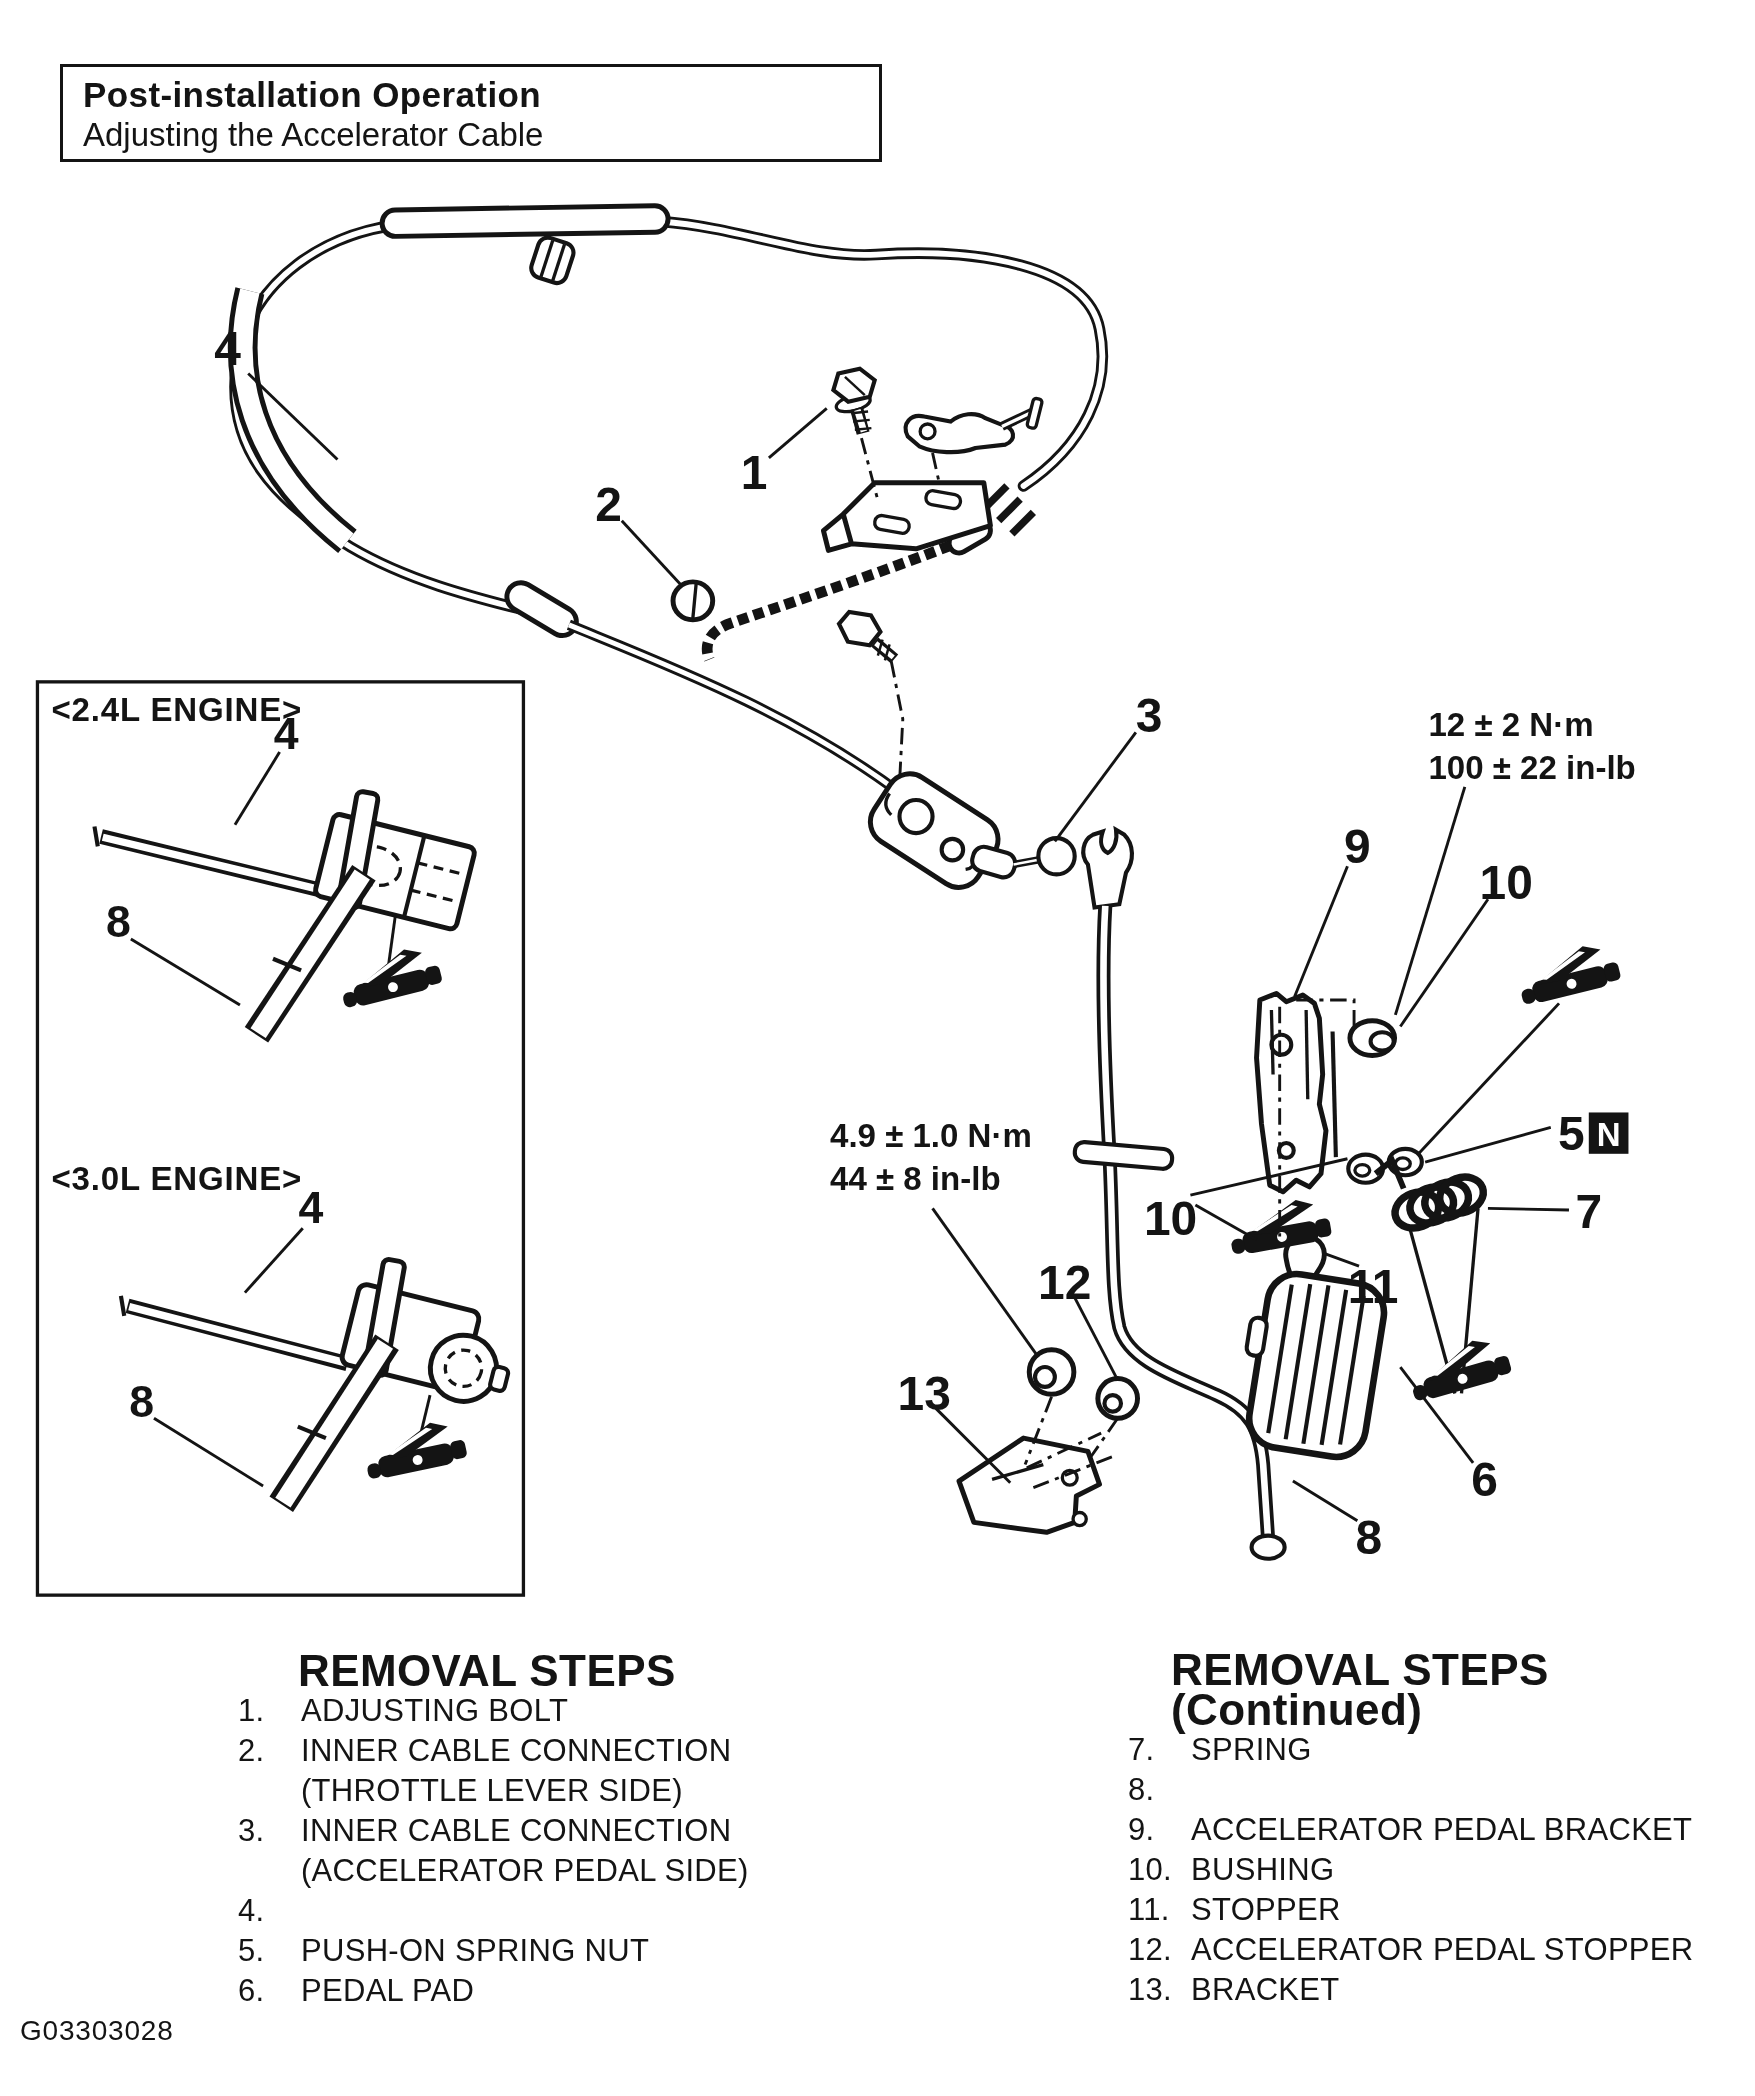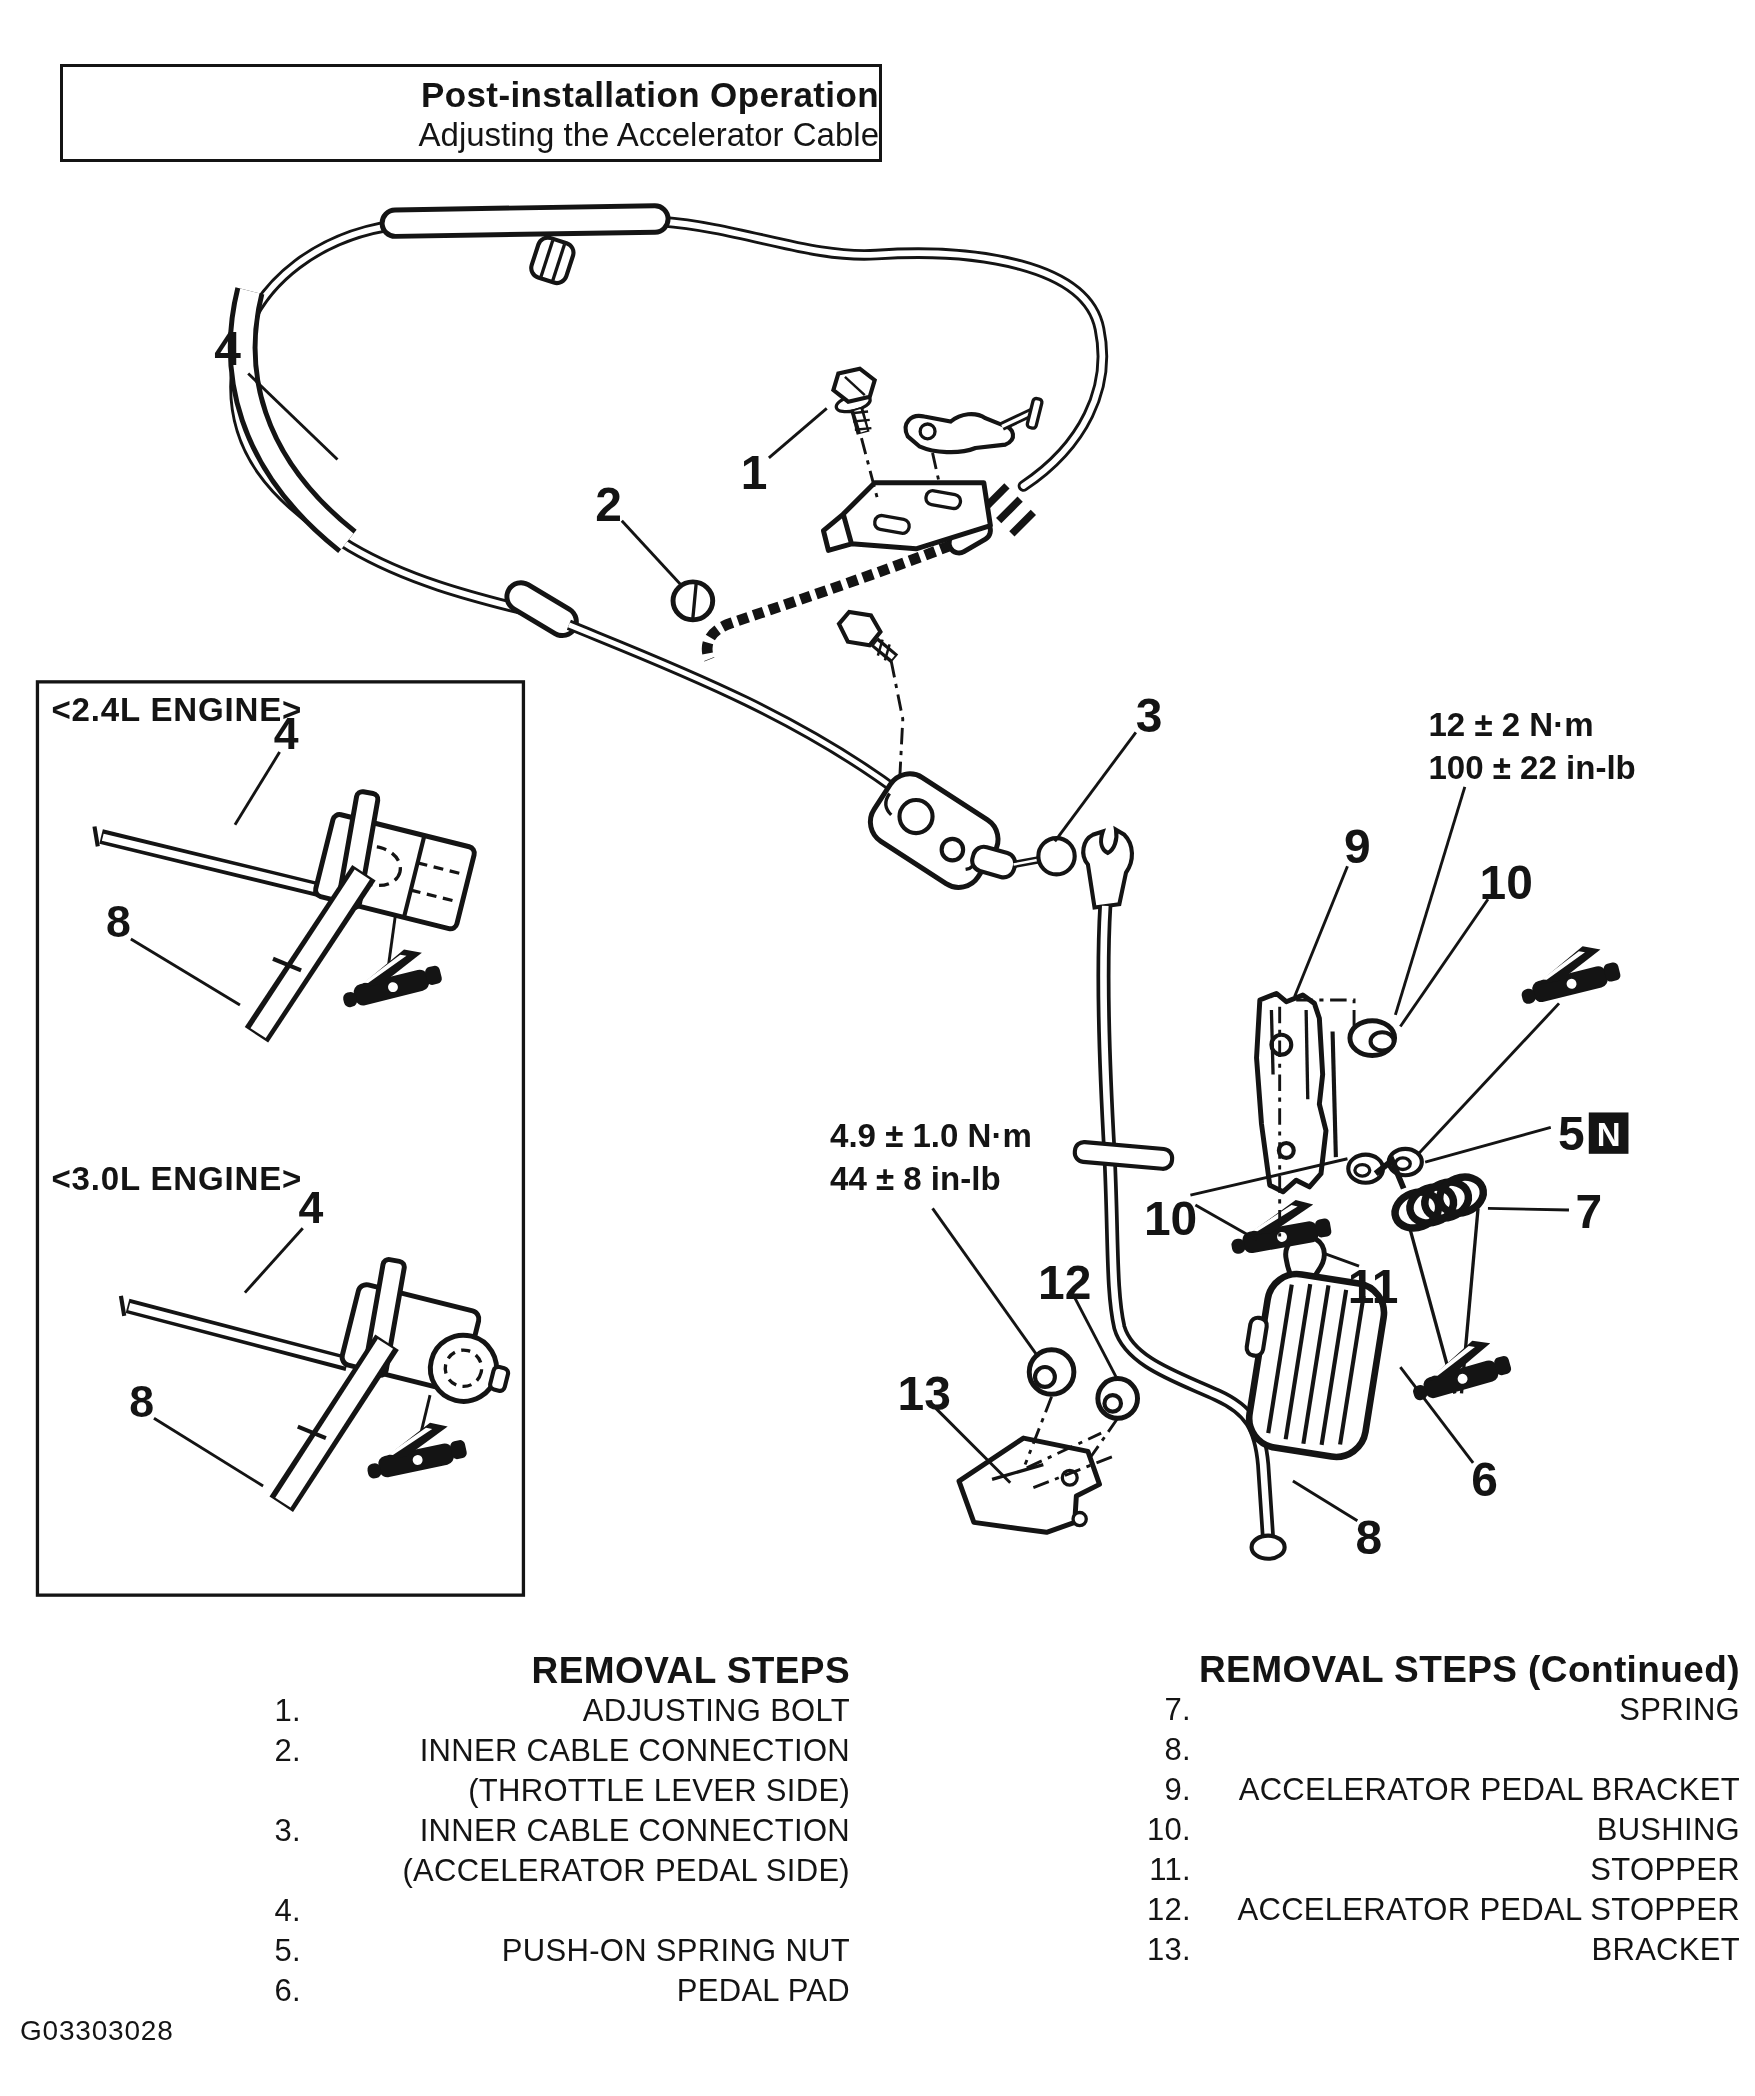--- a/index.html
+++ b/index.html
@@ -2,39 +2,38 @@
 <html style="font-size:13.2px"><head>
 <meta charset="utf-8">
 <style>
   * { box-sizing: border-box; }
   body { margin: 0; background: #e8e8e8; }
   .page {
     position: relative; width: 1756px; height: 2096px;
     background: #ffffff; color: #141414;
     font-family: "Liberation Sans", sans-serif;
     overflow: hidden;
-    text-align: right;
   }
   .header-box {
     position: absolute; left: 60px; top: 64px; width: 822px; height: 98px;
     border: 3.3px solid #141414; background: #fff;
   }
   .header-title { font-size: 35px; font-weight: bold; margin: 8.3px 0 0 20px; letter-spacing: 0.4px; }
   .header-sub   { font-size: 33px; margin: 1px 0 0 20px; }
   svg.art { position: absolute; left: 0; top: 0; }
   svg.art text { fill: #141414; }
   .callout { font-size: 58px; font-weight: bold; }
   .callout-inset { font-size: 54px; font-weight: bold; }
   .engine-label { font-size: 40px; font-weight: bold; letter-spacing: 1px; }
   .torque { font-size: 40px; font-weight: bold; }
   .nbox-n { font-size: 40px; font-weight: bold; fill: #ffffff !important; }
   .steps {
     position: absolute; font-size: 31px; line-height: 40px; letter-spacing: 0.3px;
   }
-  .steps .hdr { font-size: 37px; font-weight: bold; letter-spacing: 0.4px; }
+  .steps .hdr { font-size: 44px; font-weight: bold; letter-spacing: 0.4px; }
   .steps .row { display: flex; }
   .steps .num { flex: 0 0 63px; }
   .steps .txt { flex: 1; }
   .steps .l2 { display: block; }
   .steps .l2:empty { display: none; }
   .steps-left { left: 238px; top: 1651px; width: 612px; }
   .steps-left .hdr { margin-left: 60px; }
   .steps-right { left: 1122px; top: 1650px; width: 612px; margin-left: 6px; }
   .steps-right .hdr { margin-left: 43px; }
   .fig-code { position: absolute; left: 20px; top: 2015px; font-size: 28px; letter-spacing: 0.8px; }

